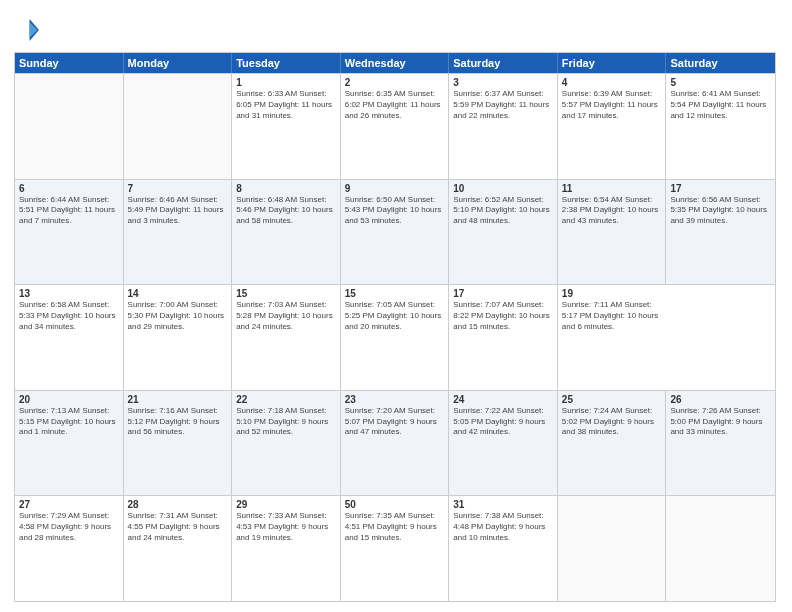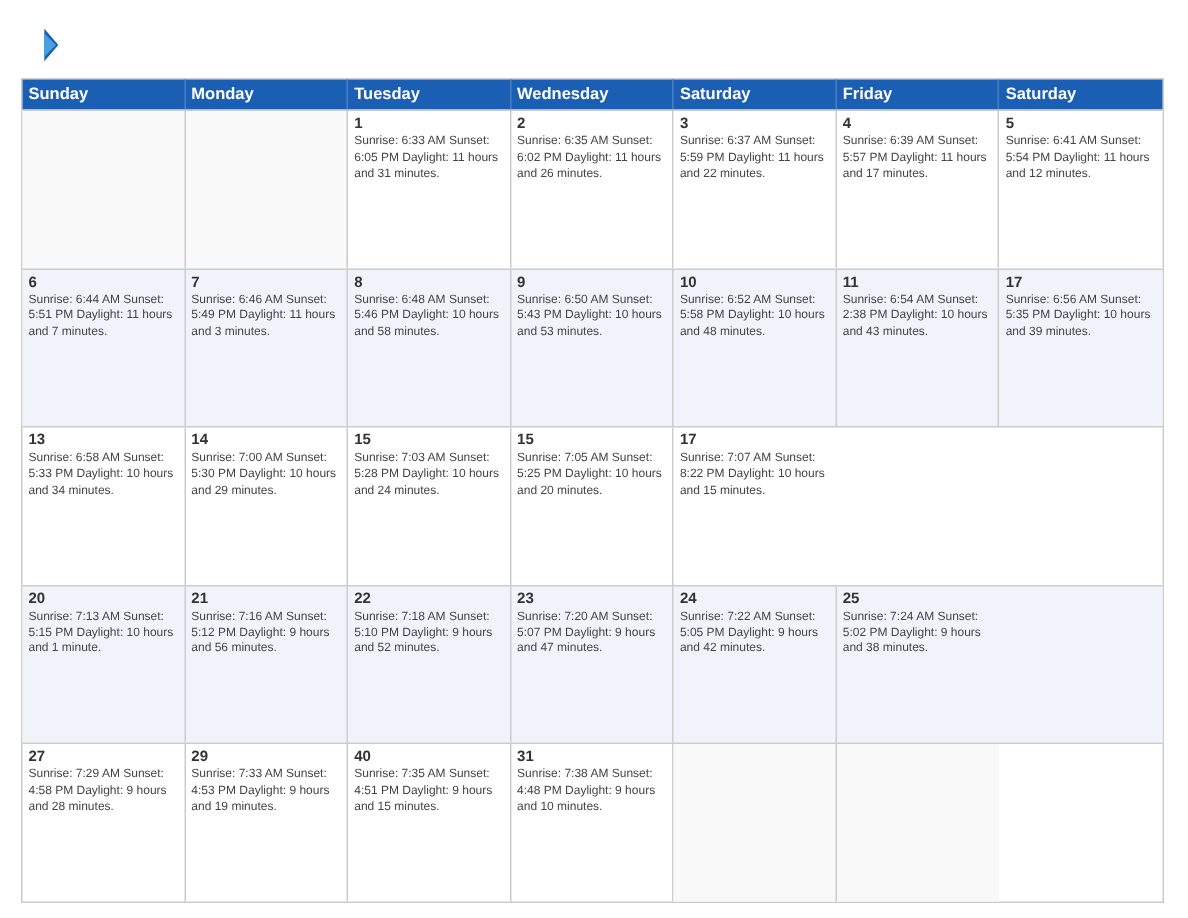--- a/index.html
+++ b/index.html
@@ -194,21 +194,21 @@
           </div>
           <div class="cal-cell">
             <span class="day-num">9</span>
             <div class="info">Sunrise: 6:50 AM
 Sunset: 5:43 PM
 Daylight: 10 hours and 53 minutes.</div>
           </div>
           <div class="cal-cell">
             <span class="day-num">10</span>
             <div class="info">Sunrise: 6:52 AM
-Sunset: 5:58 PM
+Sunset: 5:10 PM
 Daylight: 10 hours and 48 minutes.</div>
           </div>
           <div class="cal-cell">
             <span class="day-num">11</span>
             <div class="info">Sunrise: 6:54 AM
 Sunset: 2:38 PM
 Daylight: 10 hours and 43 minutes.</div>
           </div>
           <div class="cal-cell">
             <span class="day-num">17</span>
@@ -241,20 +241,26 @@
             <div class="info">Sunrise: 7:05 AM
 Sunset: 5:25 PM
 Daylight: 10 hours and 20 minutes.</div>
           </div>
           <div class="cal-cell">
             <span class="day-num">17</span>
             <div class="info">Sunrise: 7:07 AM
 Sunset: 8:22 PM
 Daylight: 10 hours and 15 minutes.</div>
           </div>
+          <div class="cal-cell">
+            <span class="day-num">19</span>
+            <div class="info">Sunrise: 7:11 AM
+Sunset: 5:17 PM
+Daylight: 10 hours and 6 minutes.</div>
+          </div>
         </div>
         <div class="cal-row row-alt">
           <div class="cal-cell">
             <span class="day-num">20</span>
             <div class="info">Sunrise: 7:13 AM
 Sunset: 5:15 PM
 Daylight: 10 hours and 1 minute.</div>
           </div>
           <div class="cal-cell">
             <span class="day-num">21</span>
@@ -279,36 +285,48 @@
             <div class="info">Sunrise: 7:22 AM
 Sunset: 5:05 PM
 Daylight: 9 hours and 42 minutes.</div>
           </div>
           <div class="cal-cell">
             <span class="day-num">25</span>
             <div class="info">Sunrise: 7:24 AM
 Sunset: 5:02 PM
 Daylight: 9 hours and 38 minutes.</div>
           </div>
+          <div class="cal-cell">
+            <span class="day-num">26</span>
+            <div class="info">Sunrise: 7:26 AM
+Sunset: 5:00 PM
+Daylight: 9 hours and 33 minutes.</div>
+          </div>
         </div>
         <div class="cal-row">
           <div class="cal-cell">
             <span class="day-num">27</span>
             <div class="info">Sunrise: 7:29 AM
 Sunset: 4:58 PM
 Daylight: 9 hours and 28 minutes.</div>
           </div>
           <div class="cal-cell">
+            <span class="day-num">28</span>
+            <div class="info">Sunrise: 7:31 AM
+Sunset: 4:55 PM
+Daylight: 9 hours and 24 minutes.</div>
+          </div>
+          <div class="cal-cell">
             <span class="day-num">29</span>
             <div class="info">Sunrise: 7:33 AM
 Sunset: 4:53 PM
 Daylight: 9 hours and 19 minutes.</div>
           </div>
           <div class="cal-cell">
-            <span class="day-num">40</span>
+            <span class="day-num">50</span>
             <div class="info">Sunrise: 7:35 AM
 Sunset: 4:51 PM
 Daylight: 9 hours and 15 minutes.</div>
           </div>
           <div class="cal-cell">
             <span class="day-num">31</span>
             <div class="info">Sunrise: 7:38 AM
 Sunset: 4:48 PM
 Daylight: 9 hours and 10 minutes.</div>
           </div>

